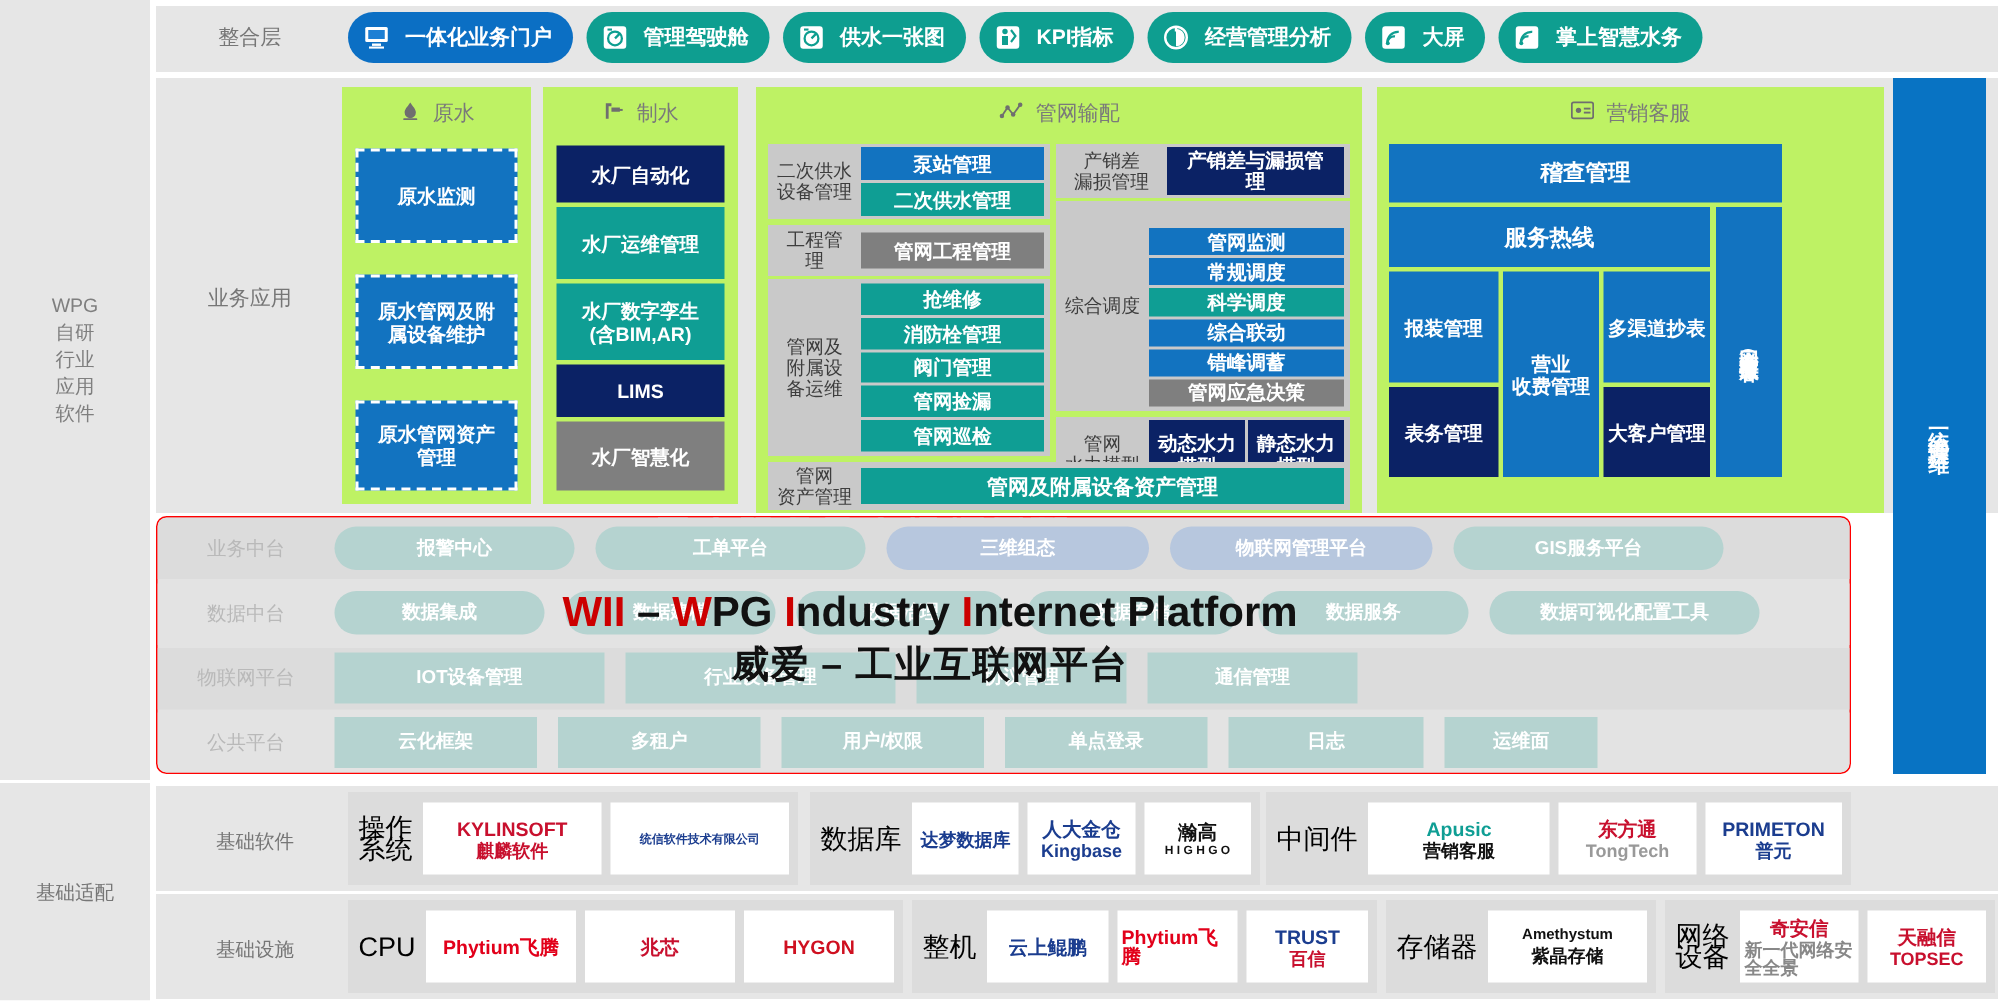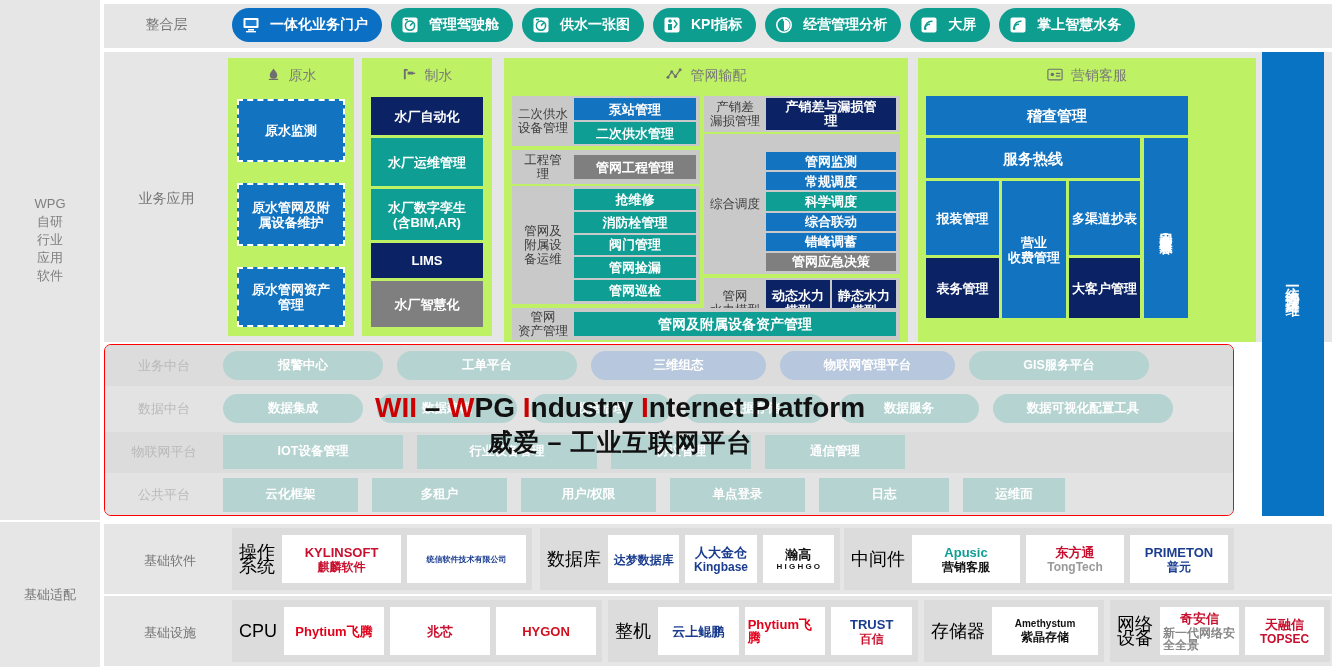--- a/index.html
+++ b/index.html
@@ -276,21 +276,21 @@
         <div class="box b-teal" style="flex:1;">
             <span>管网捡漏</span>
           </div>
         <div class="box b-teal" style="flex:1;">
             <span>管网巡检</span>
           </div>
       </div>
     </div>
 
     <div class="subwrap" style="left:200px;top:38px;width:196px;height:36px;">
-      <div class="subname" style="width:62px;">产销差<br>漏损管理</div>
+      <div class="subname" style="width:74px;">产销差<br>漏损管理</div>
       <div style="flex:1;padding:2px 4px 2px 0;display:flex;">
         <div class="box b-navy" style="flex:1;line-height:14px;">
           <span>产销差与漏损管<br>理</span>
           </div>
       </div>
     </div>
 
     <div class="subwrap" style="left:200px;top:76px;width:196px;height:140px;">
       <div class="subname" style="width:62px;">综合调度</div>
       <div style="flex:1;padding:18px 4px 3px 0;display:flex;flex-direction:column;gap:2px;">
@@ -460,21 +460,21 @@
           </div>
           <div class="logo" style="flex: 1 1 0%; height: 48px; flex-direction: column; line-height: 1.1; padding: 2px 3px;">
             <div class="logotxt" style="color: rgb(17, 17, 17); font-size: 13px;">瀚高</div>
             <div class="logotxt" style="color: rgb(17, 17, 17); font-size: 8px; margin-top: 2px;">H I G H   G O</div>
           </div>
         </div>
       </div>
       <div class="grp" style="left: 844px; top: 528px; width: 390px; height: 62px;">
         <div class="grplab">中间件</div>
         <div style="flex: 1 1 0%; display: flex; align-items: center; height: 100%; padding: 4px 0px;">
-          <div class="logo" style="flex: 1 1 0%; height: 48px; flex-direction: column; line-height: 1.1; padding: 2px 8px;">
+          <div class="logo" style="flex: 1 1 0%; height: 48px; flex-direction: column; line-height: 1.1; padding: 2px 18px;">
             <div class="logotxt" style="color: rgb(15, 158, 148); font-size: 13px;">Apusic</div>
             <div class="logotxt" style="color: rgb(17, 17, 17); font-size: 12px; margin-top: 2px;">营销客服</div>
           </div>
           <div class="logo" style="flex: 1 1 0%; height: 48px; flex-direction: column; line-height: 1.1; padding: 2px 3px;">
             <div class="logotxt" style="color: rgb(200, 16, 46); font-size: 13px;">东方通</div>
             <div class="logotxt" style="color: rgb(153, 153, 153); font-size: 12px; margin-top: 2px;">TongTech</div>
           </div>
           <div class="logo" style="flex: 1 1 0%; height: 48px; flex-direction: column; line-height: 1.1; padding: 2px 3px;">
             <div class="logotxt" style="color: rgb(27, 61, 143); font-size: 13px;">PRIMETON</div>
             <div class="logotxt" style="color: rgb(27, 61, 143); font-size: 12px; margin-top: 2px;">普元</div>

